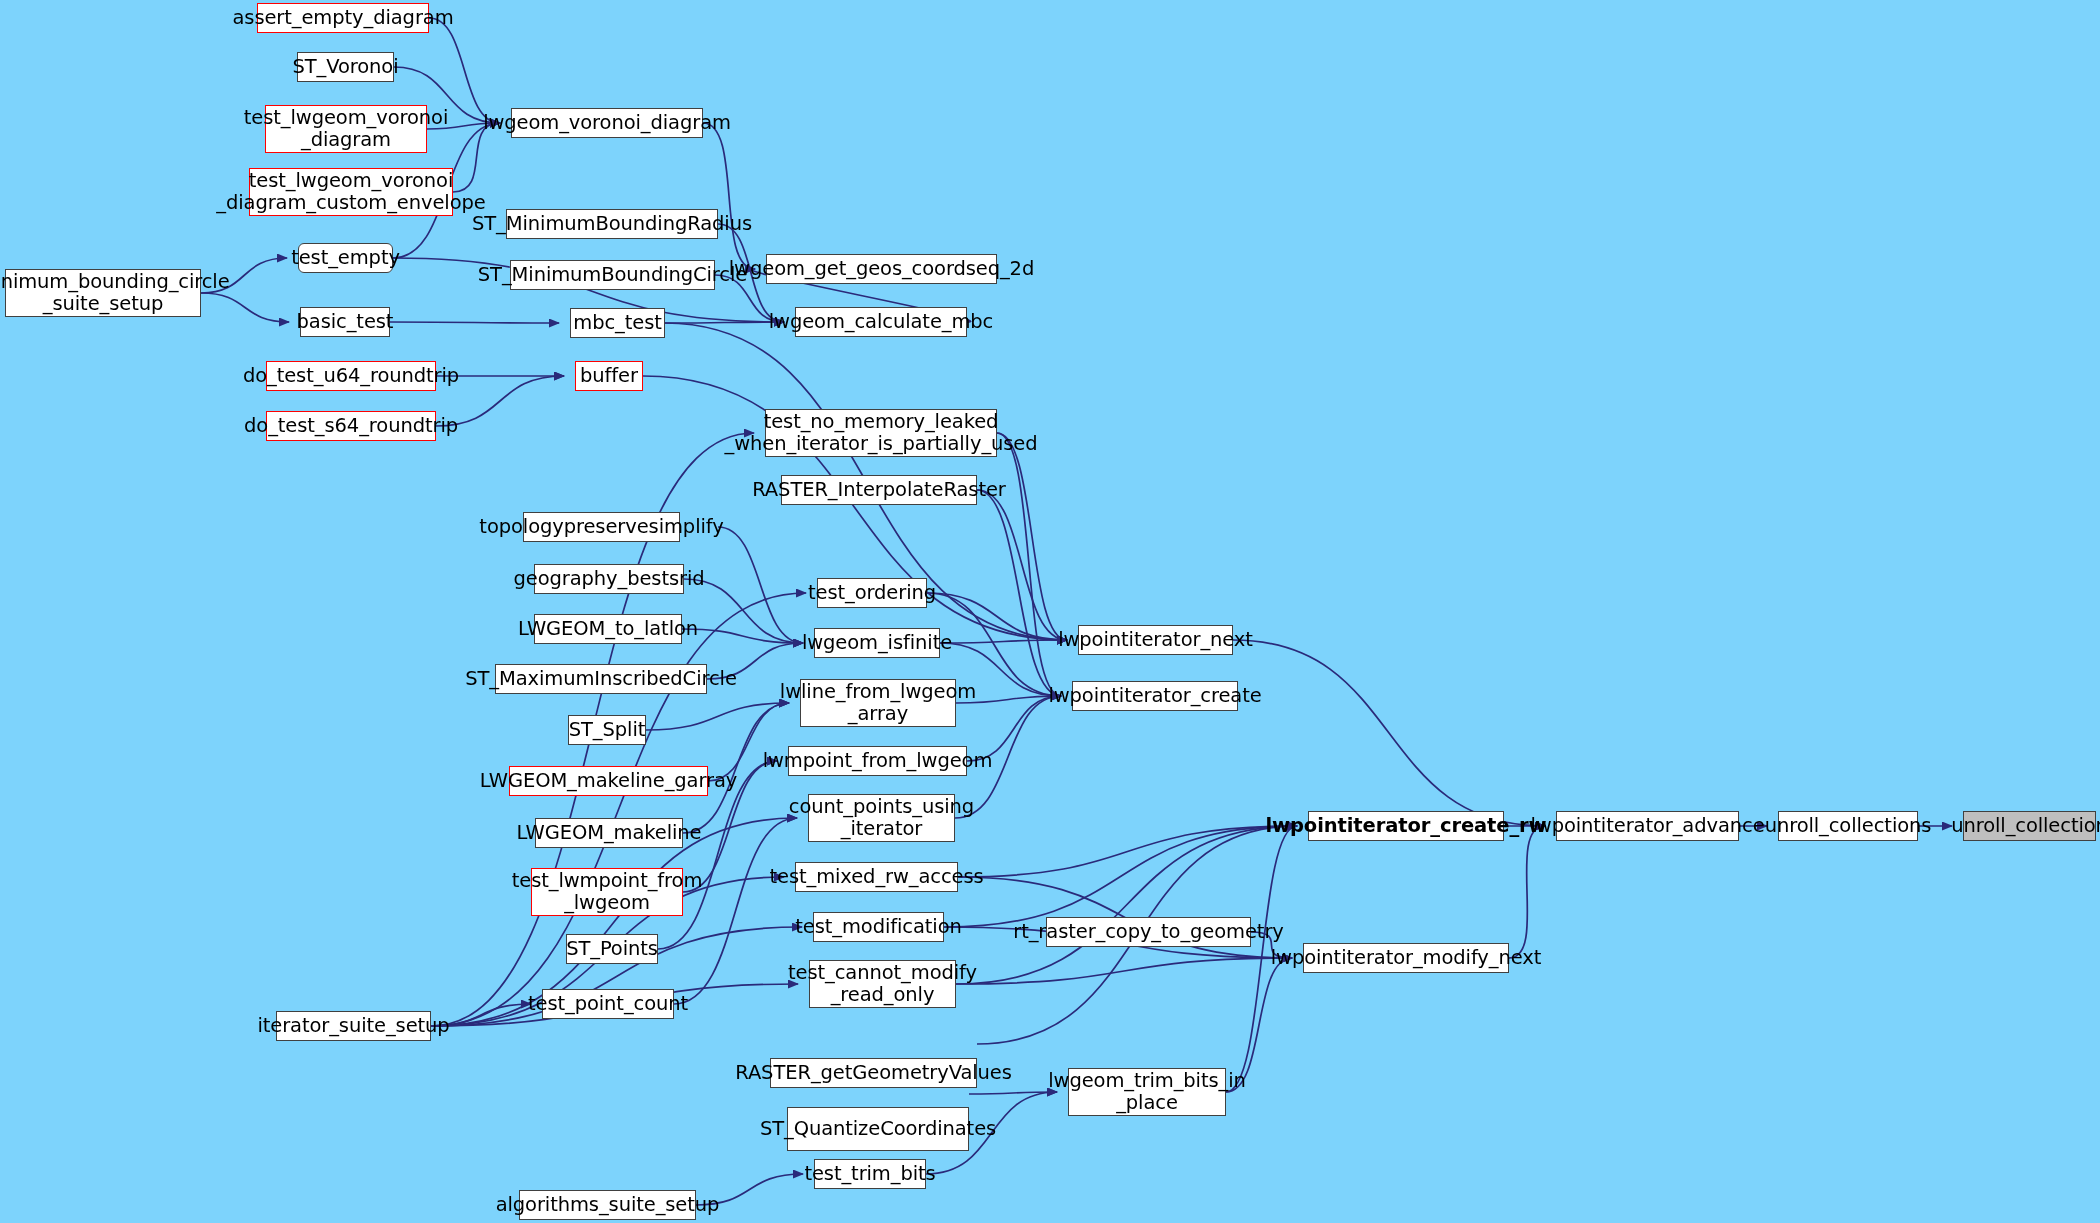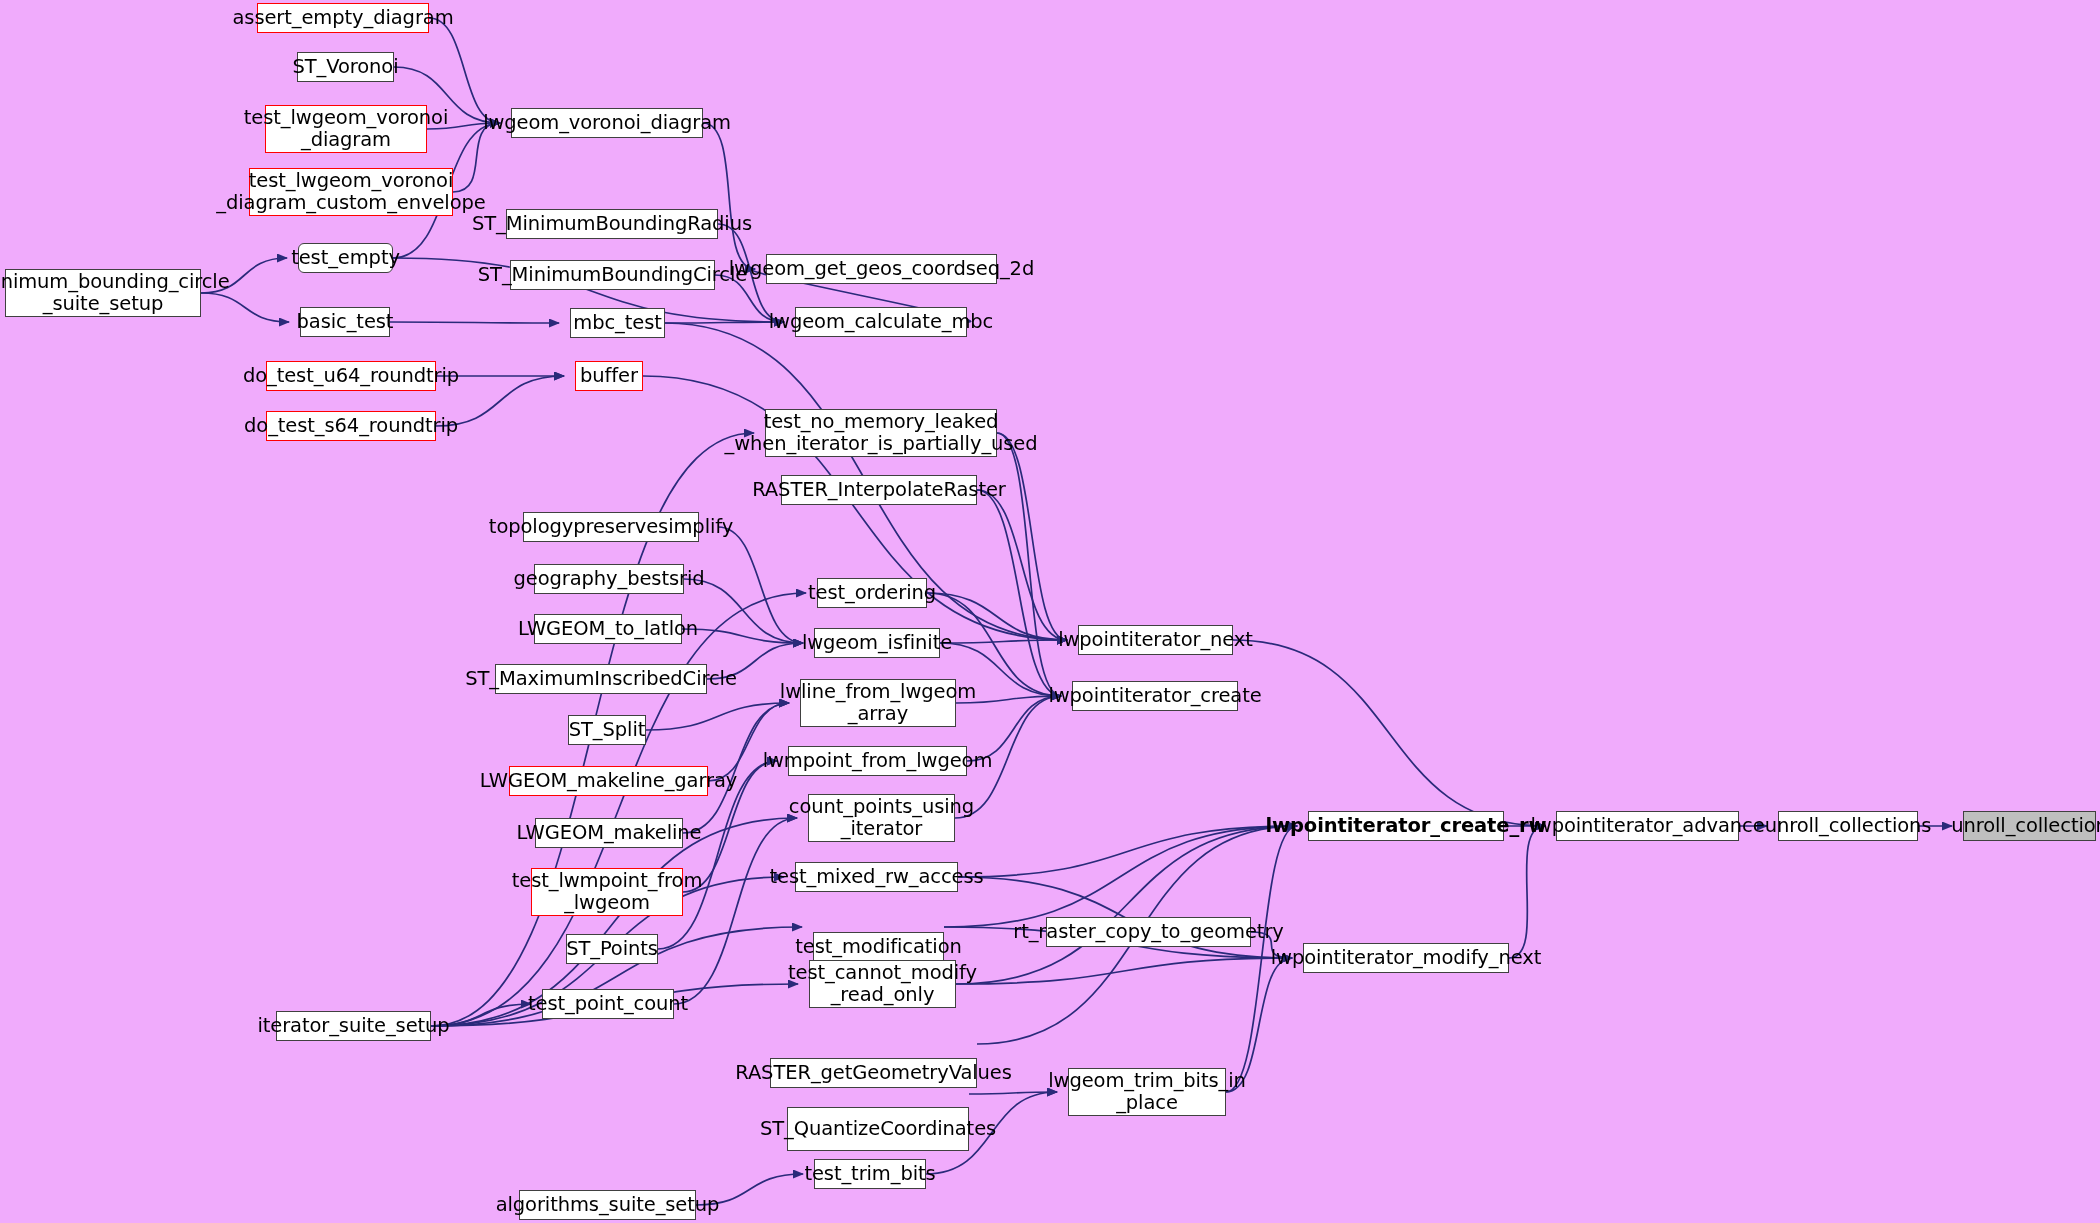--- a/index.html
+++ b/index.html
@@ -1,17 +1,17 @@
 <!DOCTYPE html>
 <html><head>
 <meta charset="utf-8">
 <style>
   html,body{margin:0;padding:0;background:#ffffff;}
   body{font-family:"DejaVu Sans","Liberation Sans",sans-serif;}
-  #graph{position:relative;width:2100px;height:1223px;background:#f0abfc;overflow:hidden;}
+  #graph{position:relative;width:2100px;height:1223px;background:#7dd3fc;overflow:hidden;}
   #edges{position:absolute;left:0;top:0;width:2100px;height:1223px;}
   .node{position:absolute;box-sizing:border-box;background:#ffffff;
         border:1.6px solid #404040;display:flex;align-items:center;justify-content:center;
         text-align:center;line-height:1.12;color:#000000;font-size:19.5px;
         letter-spacing:-0.1px;white-space:pre-line;z-index:5;}
   .node.red{border-color:#ff0000;border-width:1.8px;}
   .node.cur{background:#bfbfbf;border-color:#404040;}
 </style>
 </head>
 <body>
@@ -105,39 +105,39 @@
     <div class="node" style="left: 510px; top: 260px; width: 205px; height: 30px;">ST_MinimumBoundingCircle</div>
     <div class="node" style="left: 570px; top: 308px; width: 95px; height: 30px;">mbc_test</div>
     <div class="node" style="left: 766px; top: 254px; width: 231px; height: 30px;">lwgeom_get_geos_coordseq_2d</div>
     <div class="node" style="left: 795px; top: 307px; width: 172px; height: 30px;">lwgeom_calculate_mbc</div>
     <div class="node red" style="left: 266px; top: 361px; width: 170px; height: 30px;">do_test_u64_roundtrip</div>
     <div class="node red" style="left: 266px; top: 411px; width: 170px; height: 30px;">do_test_s64_roundtrip</div>
     <div class="node red" style="left: 575px; top: 361px; width: 68px; height: 30px;">buffer</div>
     <div class="node" style="left: 765px; top: 409px; width: 232px; height: 48px;">test_no_memory_leaked
 _when_iterator_is_partially_used</div>
     <div class="node" style="left: 781px; top: 475px; width: 196px; height: 30px;">RASTER_InterpolateRaster</div>
-    <div class="node" style="left: 523px; top: 512px; width: 176px; height: 30px;">topologypreservesimplify</div>
+    <div class="node" style="left: 523px; top: 512px; width: 157px; height: 30px;">topologypreservesimplify</div>
     <div class="node" style="left: 534px; top: 564px; width: 150px; height: 30px;">geography_bestsrid</div>
     <div class="node" style="left: 534px; top: 614px; width: 148px; height: 30px;">LWGEOM_to_latlon</div>
     <div class="node" style="left: 495px; top: 664px; width: 212px; height: 30px;">ST_MaximumInscribedCircle</div>
     <div class="node" style="left: 568px; top: 715px; width: 78px; height: 30px;">ST_Split</div>
     <div class="node red" style="left: 509px; top: 766px; width: 199px; height: 30px;">LWGEOM_makeline_garray</div>
     <div class="node" style="left: 535px; top: 818px; width: 148px; height: 30px;">LWGEOM_makeline</div>
     <div class="node red" style="left: 531px; top: 868px; width: 152px; height: 48px;">test_lwmpoint_from
 _lwgeom</div>
     <div class="node" style="left: 566px; top: 934px; width: 92px; height: 30px;">ST_Points</div>
     <div class="node" style="left: 817px; top: 578px; width: 110px; height: 30px;">test_ordering</div>
     <div class="node" style="left: 814px; top: 628px; width: 126px; height: 30px;">lwgeom_isfinite</div>
     <div class="node" style="left: 800px; top: 679px; width: 156px; height: 48px;">lwline_from_lwgeom
 _array</div>
     <div class="node" style="left: 788px; top: 746px; width: 179px; height: 30px;">lwmpoint_from_lwgeom</div>
     <div class="node" style="left: 808px; top: 794px; width: 147px; height: 48px;">count_points_using
 _iterator</div>
     <div class="node" style="left: 795px; top: 862px; width: 163px; height: 30px;">test_mixed_rw_access</div>
-    <div class="node" style="left: 813px; top: 912px; width: 131px; height: 30px; margin-top: 20px;">test_modification</div>
+    <div class="node" style="left: 813px; top: 912px; width: 131px; height: 30px;">test_modification</div>
     <div class="node" style="left: 809px; top: 960px; width: 147px; height: 48px;">test_cannot_modify
 _read_only</div>
     <div class="node" style="left: 276px; top: 1011px; width: 155px; height: 30px;">iterator_suite_setup</div>
     <div class="node" style="left: 542px; top: 989px; width: 132px; height: 30px;">test_point_count</div>
     <div class="node" style="left: 770px; top: 1029px; width: 207px; height: 30px; margin-top: 29px;">RASTER_getGeometryValues</div>
     <div class="node" style="left: 787px; top: 1107px; width: 182px; height: 44px;">ST_QuantizeCoordinates</div>
     <div class="node" style="left: 814px; top: 1159px; width: 112px; height: 30px;">test_trim_bits</div>
     <div class="node" style="left: 519px; top: 1190px; width: 177px; height: 30px;">algorithms_suite_setup</div>
     <div class="node" style="left: 1046px; top: 917px; width: 205px; height: 30px;">rt_raster_copy_to_geometry</div>
     <div class="node" style="left: 1068px; top: 1068px; width: 158px; height: 48px;">lwgeom_trim_bits_in

